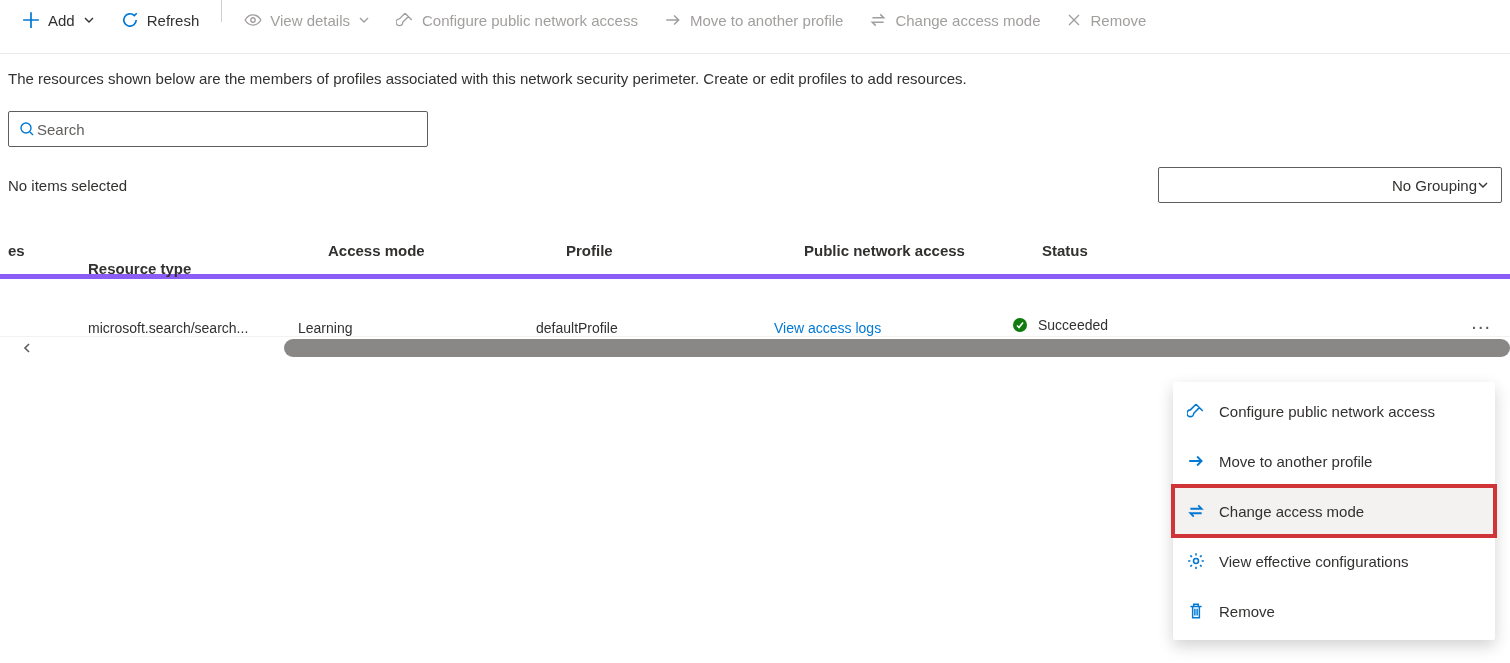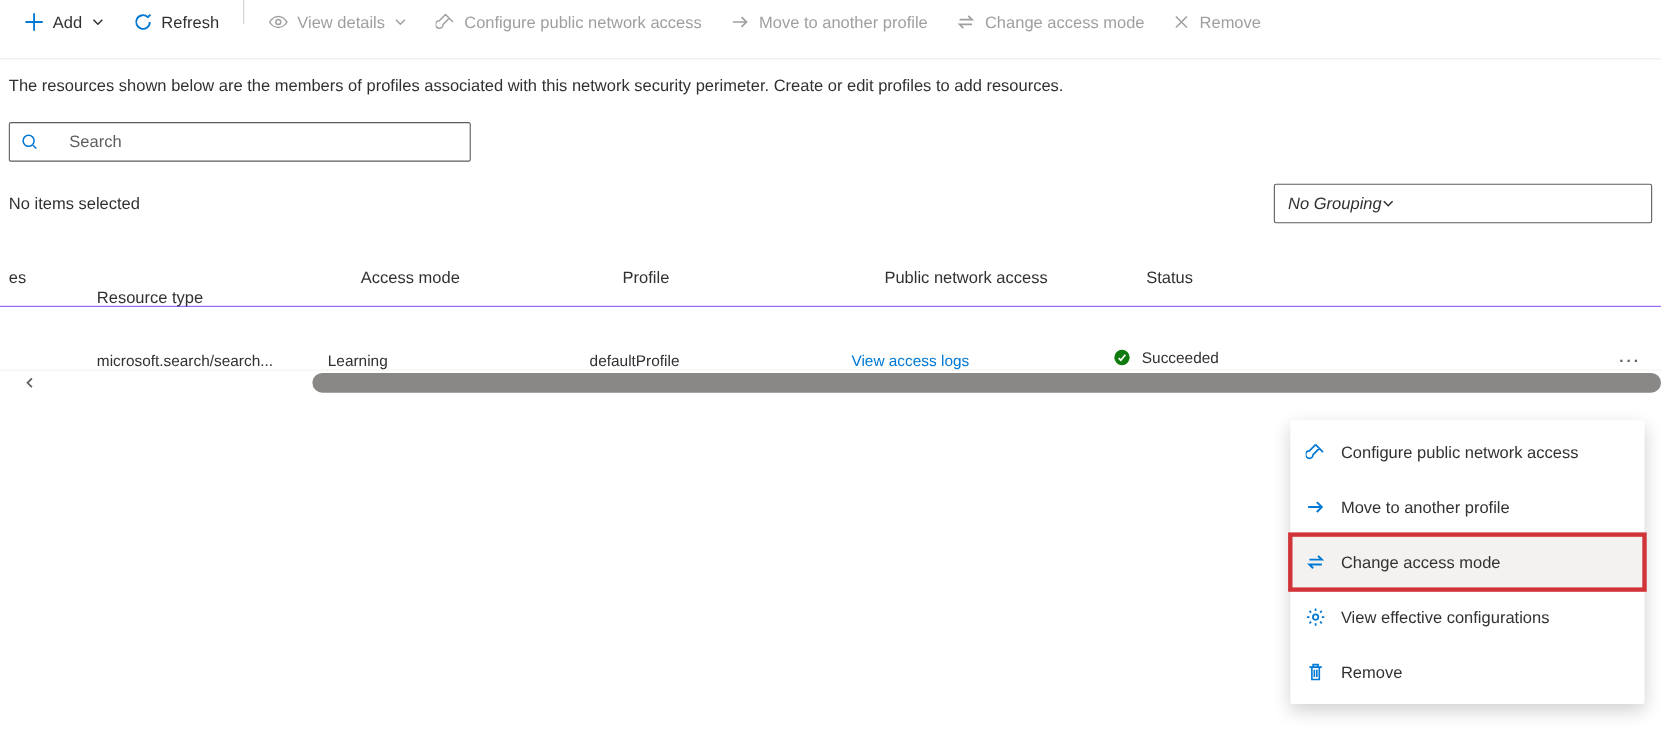--- a/index.html
+++ b/index.html
@@ -45,21 +45,21 @@
 
   .search-wrap { padding: 24px 8px 0 8px; }
   .search-box {
     display: flex;
     align-items: center;
     width: 420px;
     height: 36px;
     border: 1px solid #605e5c;
     border-radius: 2px;
     padding: 0 10px;
-    gap: 26px;
+    gap: 0;
   }
   .search-box input {
     border: none;
     outline: none;
     flex: 1;
     font-size: 15px;
     font-family: inherit;
     color: #323130;
   }
   .search-box input::placeholder { color: #605e5c; }
@@ -67,38 +67,37 @@
   .sel-row {
     display: flex;
     align-items: center;
     justify-content: space-between;
     padding: 20px 8px 0 8px;
   }
   .sel-text { font-size: 15px; }
   .group-dd {
     display: flex;
     align-items: center;
-    justify-content: flex-start;
+    justify-content: flex-end;
     width: 344px;
     height: 36px;
     border: 1px solid #605e5c;
     border-radius: 2px;
     padding: 0 12px;
     font-size: 15px;
     cursor: pointer;
-    font-style: italic;
   }
 
   .grid-wrap { margin-top: 24px; position: relative; }
   .grid-header {
     display: flex;
     align-items: center;
     height: 52px;
-    border-bottom: 1px solid #8b5cf6;
-    font-weight: 400;
+    border-bottom: 5px solid #8b5cf6;
+    font-weight: 700;
     font-size: 15px;
     padding-left: 8px;
   }
   .grid-row {
     display: flex;
     align-items: flex-end;
     height: 58px;
     border-bottom: 1px solid #f3f2f1;
     font-size: 14px;
     padding-left: 8px;

